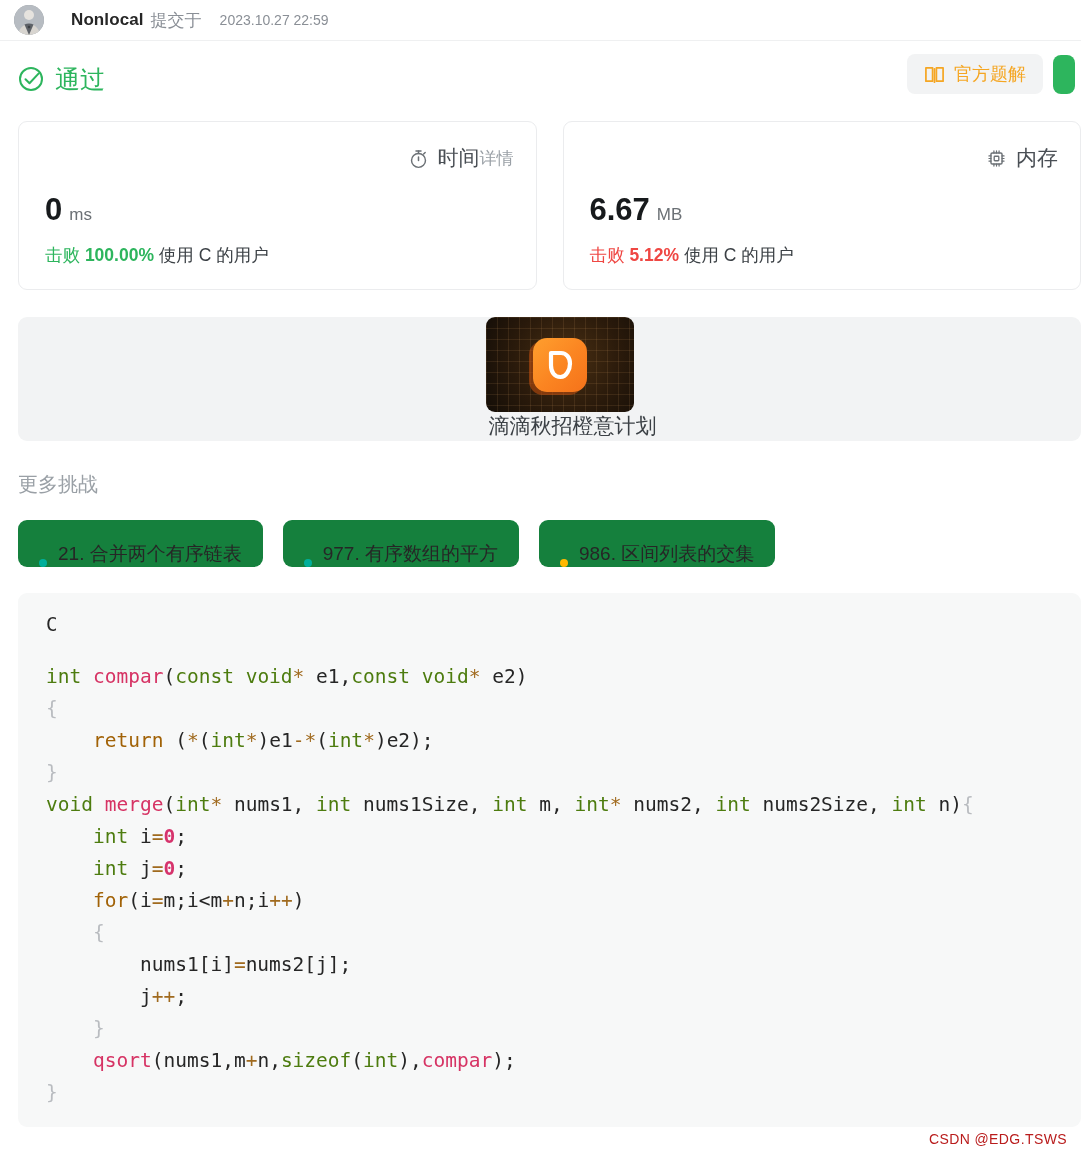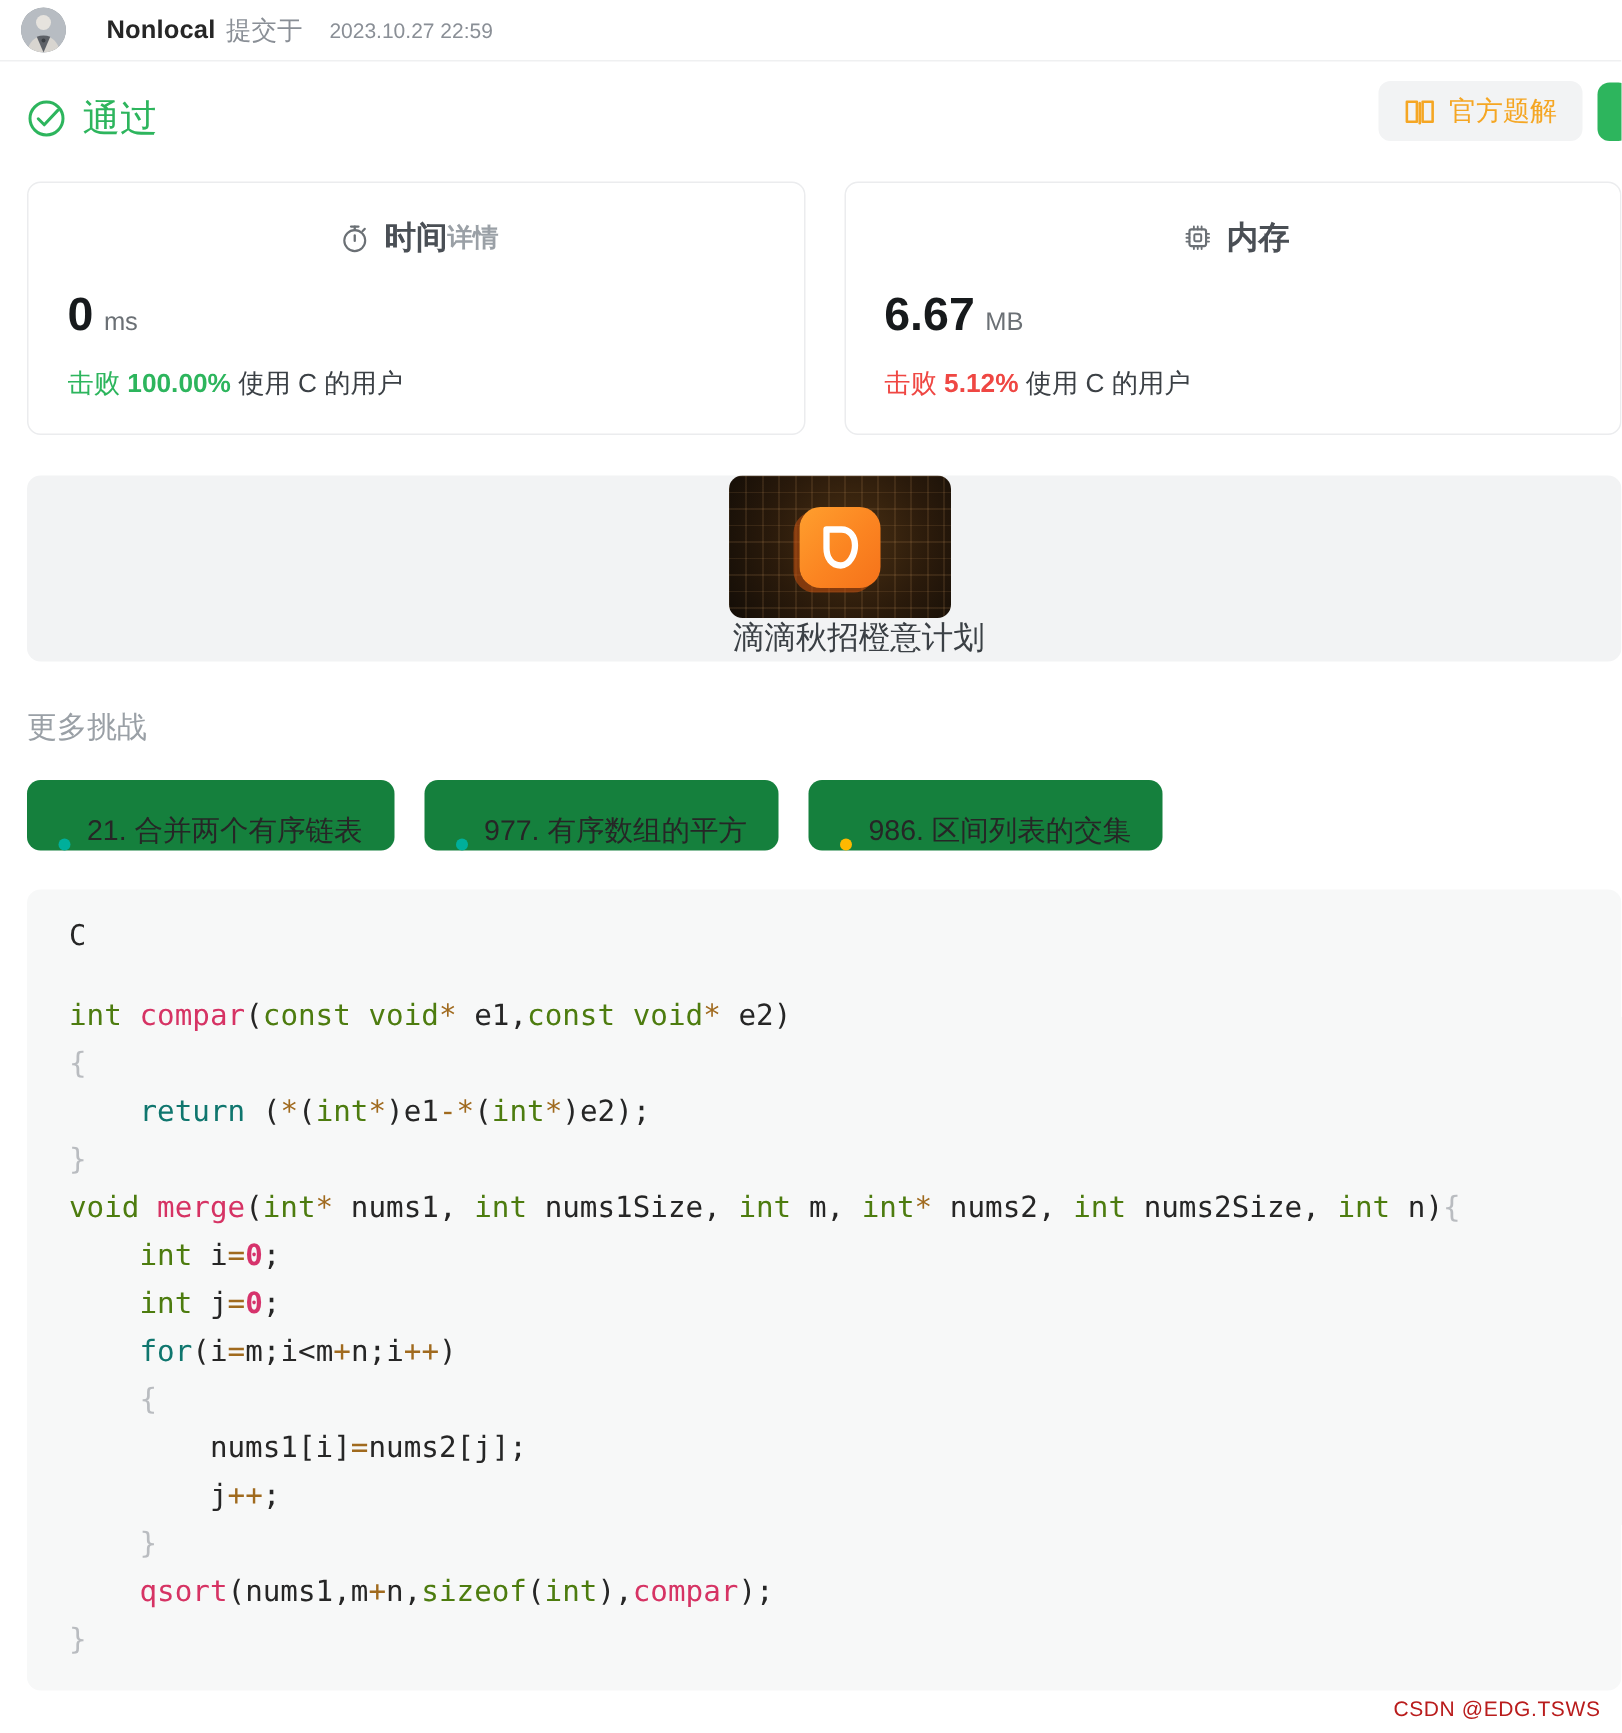--- a/index.html
+++ b/index.html
@@ -68,21 +68,21 @@
   }
   .check-icon { width: 26px; height: 26px; flex: 0 0 auto; }
   .status-text {
     margin-left: 11px;
     font-size: 25px;
     color: #2db55d;
     line-height: 1;
   }
   .status-actions {
     position: absolute;
-    right: 0;
+    right: 12px;
     top: 13px;
     display: flex;
     align-items: center;
     gap: 10px;
   }
   .btn-solution {
     display: flex;
     align-items: center;
     gap: 9px;
     background: #f2f3f4;
@@ -114,22 +114,21 @@
     border-radius: 9px;
     box-sizing: border-box;
     padding: 22px 22px 22px 26px;
     background: #fff;
   }
   .stat-card.time { width: 566px; }
   .stat-card.mem  { width: 566px; }
   .stat-head {
     display: flex;
     align-items: center;
-    justify-content: center;
-    font-weight: bold;
+    justify-content: flex-end;
   }
   .stat-title {
     display: flex;
     align-items: center;
     gap: 9px;
     font-size: 21px;
     color: #4a4f55;
   }
   .stat-ico { width: 21px; height: 21px; flex: 0 0 auto; display:block; }
   .stat-detail {
@@ -265,21 +264,21 @@
   pre.code {
     margin: 0;
     font-family: "DejaVu Sans Mono", "Liberation Mono", monospace;
     font-size: 19.5px;
     line-height: 32px;
     color: #262626;
     white-space: pre;
   }
   .tk-key   { color: #4d7c0f; }
   .tk-fn    { color: #d63364; }
-  .tk-ctrl  { color: #0f766e; margin-top: 16px; }
+  .tk-ctrl  { color: #a16207; margin-top: 16px; }
   .tk-op    { color: #a06a1e; }
   .tk-num   { color: #d6336c; font-weight: bold; }
   .tk-punct { color: #b9bcc0; }
   .tk-plain { color: #262626; }
 
   
   .watermark {
     position: absolute;
     right: 14px;
     bottom: 8px;

